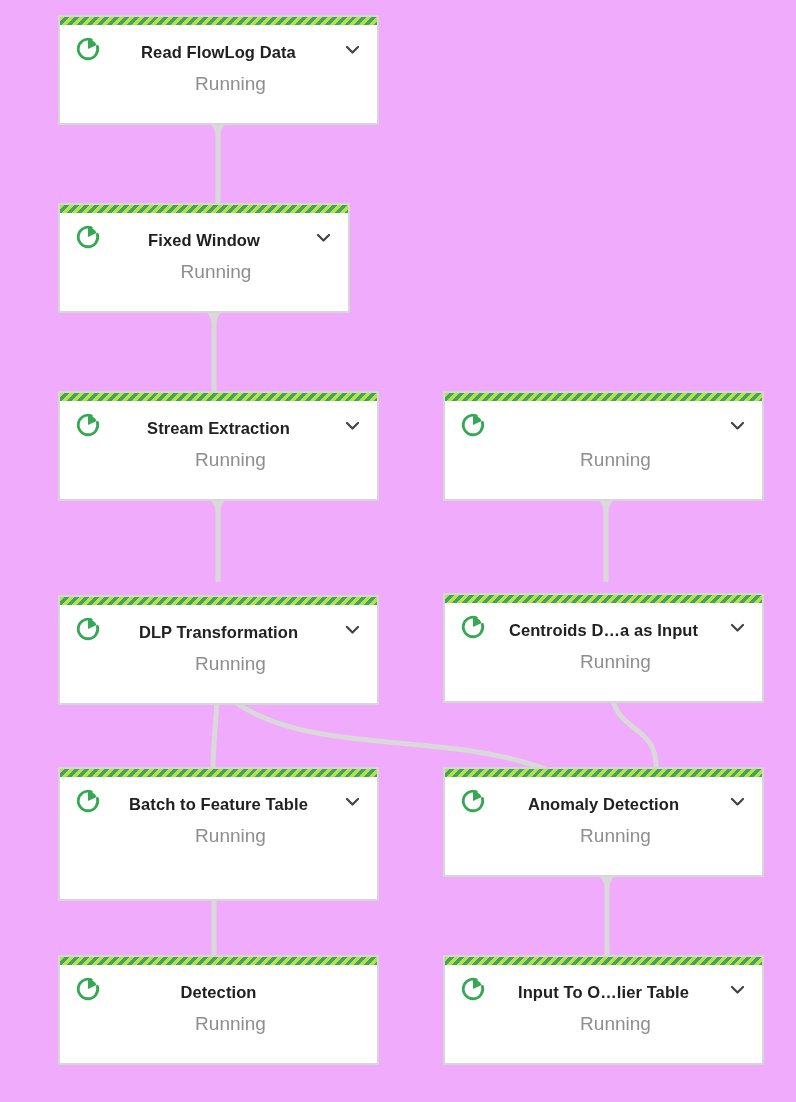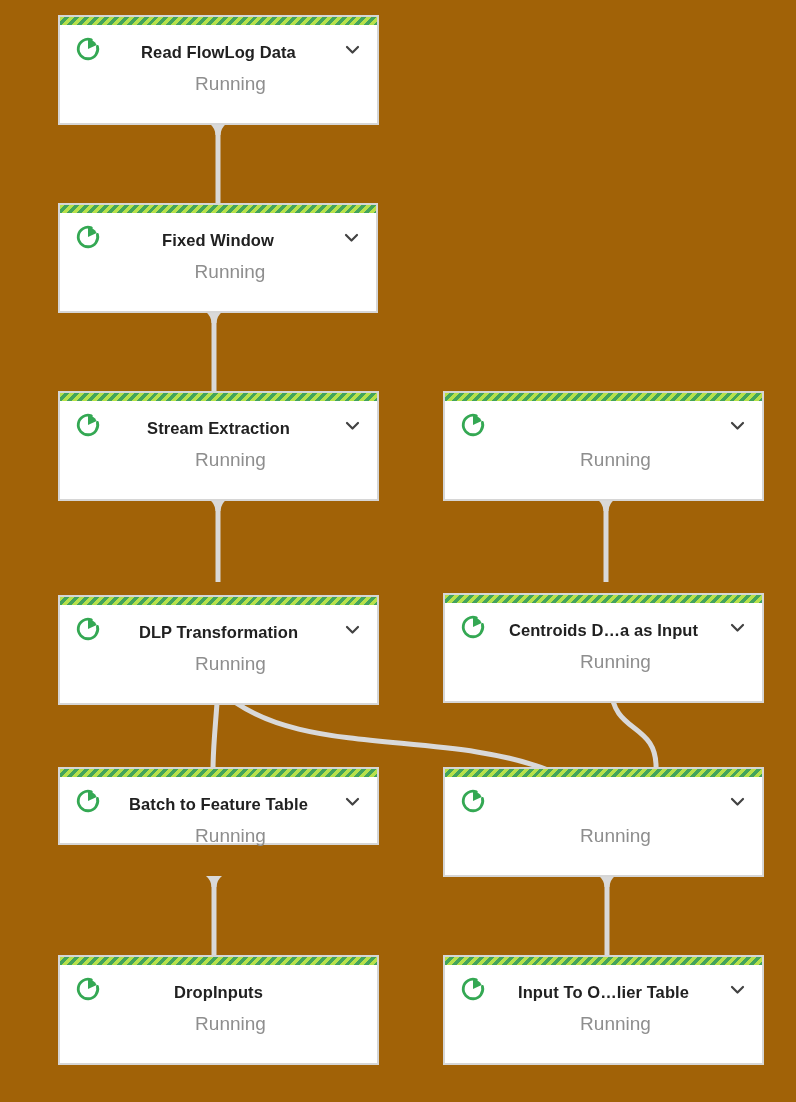--- a/index.html
+++ b/index.html
@@ -1,17 +1,17 @@
 <!DOCTYPE html>
 <html><head>
 <meta charset="utf-8">
 <style>
   html,body{margin:0;padding:0;background:#ffffff;}
   body{font-family:"Liberation Sans", sans-serif;}
-  .canvas{position:relative;width:796px;height:1102px;background:#a16207;overflow:hidden;}
+  .canvas{position:relative;width:796px;height:1102px;background:#f0abfc;overflow:hidden;}
   #edges-layer{position:absolute;left:0;top:0;width:796px;height:1102px;}
   .edge{fill:none;stroke:#d9d9d9;stroke-width:5;}
   .flare{fill:#d9d9d9;stroke:none;}
   .node{
     position:absolute;
     background:#ffffff;
     border:2px solid #d6d6d6;
     box-sizing:border-box;
     cursor:pointer;
   }
@@ -67,21 +67,21 @@
       </svg>
     </span>
     <span class="node-title">Read FlowLog Data</span>
     <span class="node-chevron">
       <svg viewBox="0 0 15 10" width="15" height="10" xmlns="http://www.w3.org/2000/svg">
         <polyline points="2,2 7.5,7.5 13,2" fill="none" stroke="#424242" stroke-width="2.2" stroke-linecap="round" stroke-linejoin="round"></polyline>
       </svg>
     </span>
     <span class="node-status">Running</span>
   </div>
-      <div class="node" style="left: 58px; top: 203px; width: 320px; height: 110px;">
+      <div class="node" style="left: 58px; top: 203px; width: 292px; height: 110px;">
     <div class="stripe"></div>
     <span class="node-icon">
       <svg viewBox="0 0 24 24" width="26" height="26" xmlns="http://www.w3.org/2000/svg">
         <path d="M20.69 9.67 A9 9 0 1 1 15.08 3.54" fill="none" stroke="#34a853" stroke-width="2.6" stroke-linecap="round"></path>
         <path d="M12 12 L12 3.2 A8.8 8.8 0 0 1 19.97 8.28 Z" fill="#34a853"></path>
       </svg>
     </span>
     <span class="node-title">Fixed Window</span>
     <span class="node-chevron">
       <svg viewBox="0 0 15 10" width="15" height="10" xmlns="http://www.w3.org/2000/svg">
@@ -146,21 +146,21 @@
       </svg>
     </span>
     <span class="node-title">Centroids D…a as Input</span>
     <span class="node-chevron">
       <svg viewBox="0 0 15 10" width="15" height="10" xmlns="http://www.w3.org/2000/svg">
         <polyline points="2,2 7.5,7.5 13,2" fill="none" stroke="#424242" stroke-width="2.2" stroke-linecap="round" stroke-linejoin="round"></polyline>
       </svg>
     </span>
     <span class="node-status">Running</span>
   </div>
-      <div class="node" style="left: 58px; top: 767px; width: 321px; height: 78px; text-decoration: underline;">
+      <div class="node" style="left: 58px; top: 767px; width: 321px; height: 134px; text-decoration: underline;">
     <div class="stripe"></div>
     <span class="node-icon">
       <svg viewBox="0 0 24 24" width="26" height="26" xmlns="http://www.w3.org/2000/svg">
         <path d="M20.69 9.67 A9 9 0 1 1 15.08 3.54" fill="none" stroke="#34a853" stroke-width="2.6" stroke-linecap="round"></path>
         <path d="M12 12 L12 3.2 A8.8 8.8 0 0 1 19.97 8.28 Z" fill="#34a853"></path>
       </svg>
     </span>
     <span class="node-title">Batch to Feature Table</span>
     <span class="node-chevron">
       <svg viewBox="0 0 15 10" width="15" height="10" xmlns="http://www.w3.org/2000/svg">
@@ -170,36 +170,37 @@
     <span class="node-status">Running</span>
   </div>
       <div class="node" style="left: 443px; top: 767px; width: 321px; height: 110px;">
     <div class="stripe"></div>
     <span class="node-icon">
       <svg viewBox="0 0 24 24" width="26" height="26" xmlns="http://www.w3.org/2000/svg">
         <path d="M20.69 9.67 A9 9 0 1 1 15.08 3.54" fill="none" stroke="#34a853" stroke-width="2.6" stroke-linecap="round"></path>
         <path d="M12 12 L12 3.2 A8.8 8.8 0 0 1 19.97 8.28 Z" fill="#34a853"></path>
       </svg>
     </span>
+    <span class="node-title">Anomaly Detection</span>
     <span class="node-chevron">
       <svg viewBox="0 0 15 10" width="15" height="10" xmlns="http://www.w3.org/2000/svg">
         <polyline points="2,2 7.5,7.5 13,2" fill="none" stroke="#424242" stroke-width="2.2" stroke-linecap="round" stroke-linejoin="round"></polyline>
       </svg>
     </span>
     <span class="node-status">Running</span>
   </div>
       <div class="node" style="left: 58px; top: 955px; width: 321px; height: 110px;">
     <div class="stripe"></div>
     <span class="node-icon">
       <svg viewBox="0 0 24 24" width="26" height="26" xmlns="http://www.w3.org/2000/svg">
         <path d="M20.69 9.67 A9 9 0 1 1 15.08 3.54" fill="none" stroke="#34a853" stroke-width="2.6" stroke-linecap="round"></path>
         <path d="M12 12 L12 3.2 A8.8 8.8 0 0 1 19.97 8.28 Z" fill="#34a853"></path>
       </svg>
     </span>
-    <span class="node-title">DropInputs</span>
+    <span class="node-title">Detection</span>
 
     <span class="node-status">Running</span>
   </div>
       <div class="node" style="left: 443px; top: 955px; width: 321px; height: 110px;">
     <div class="stripe"></div>
     <span class="node-icon">
       <svg viewBox="0 0 24 24" width="26" height="26" xmlns="http://www.w3.org/2000/svg">
         <path d="M20.69 9.67 A9 9 0 1 1 15.08 3.54" fill="none" stroke="#34a853" stroke-width="2.6" stroke-linecap="round"></path>
         <path d="M12 12 L12 3.2 A8.8 8.8 0 0 1 19.97 8.28 Z" fill="#34a853"></path>
       </svg>

